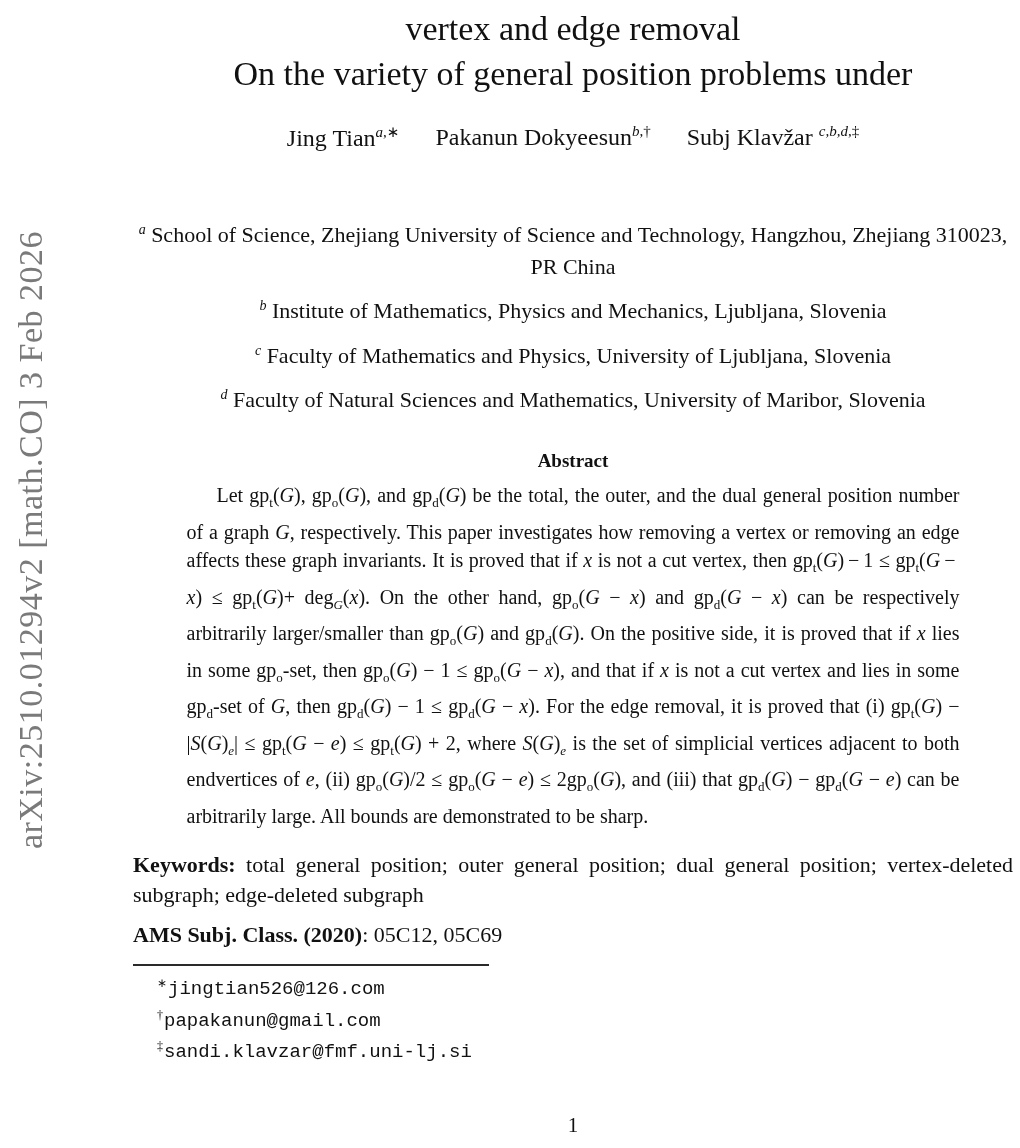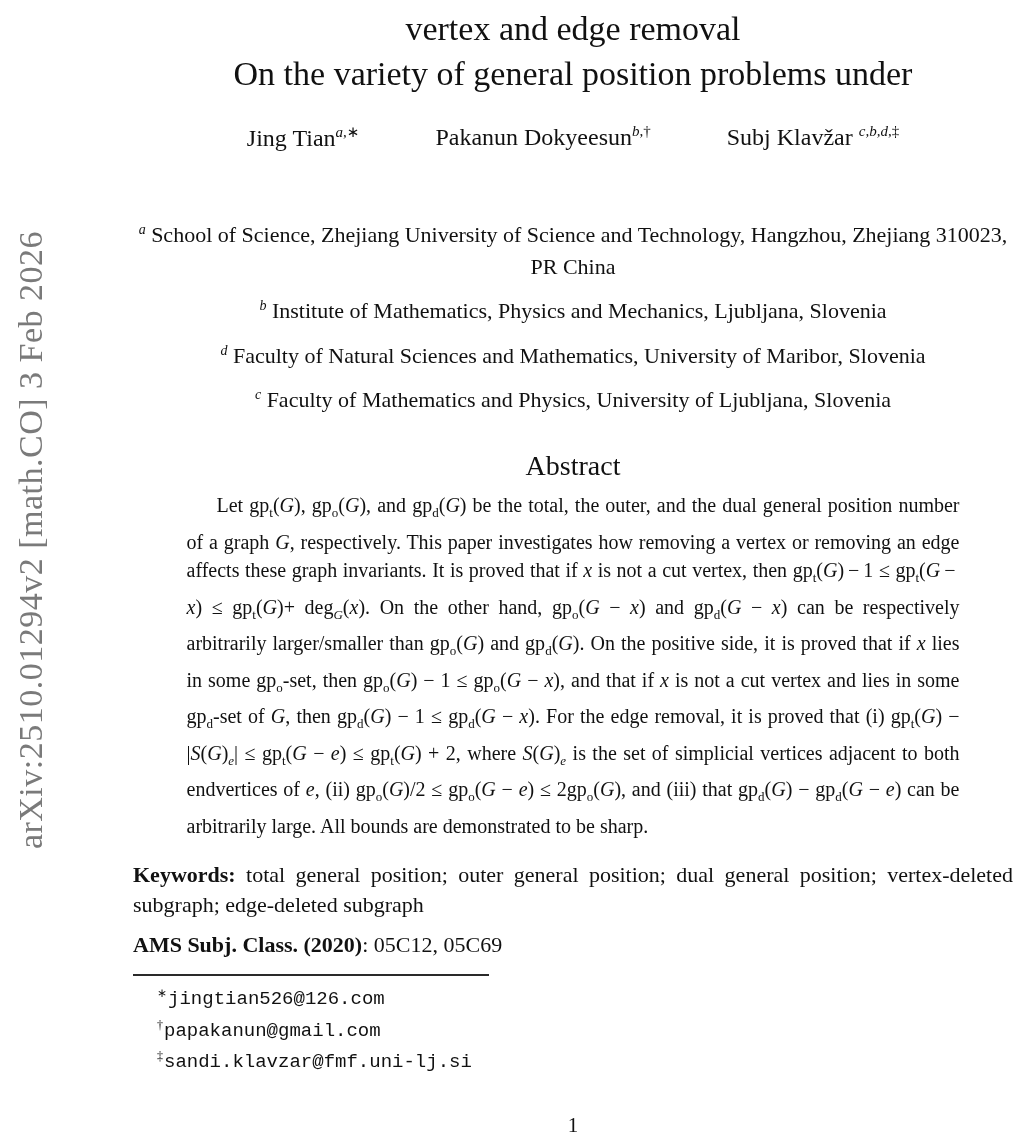--- a/index.html
+++ b/index.html
@@ -35,21 +35,21 @@
     font-weight:normal;
     line-height:45px;
     text-align:center;
   }
   .title .tline { display:block; }
 
   .authors {
     margin-top:27px;
     display:flex;
     justify-content:center;
-    gap:76px;
+    gap:36px;
     font-size:24px;
   }
   .authors sup { font-size:15px; }
 
   .date {
     margin-top:29px;
     text-align:center;
     font-size:23px;
   }
 
@@ -57,22 +57,22 @@
     margin-top:62px;
     text-align:center;
     font-size:22px;
   }
   .affil { line-height:32px; margin-bottom:7px; }
   .affil sup { font-size:14px; font-style:italic; }
 
   .abstract { margin-top:34px; }
   .abs-heading {
     text-align:center;
-    font-weight:normal;
-    font-size:28px;
+    font-weight:bold;
+    font-size:19px;
   }
   .abs-body {
     width:773px;
     margin:9px auto 0 auto;
     font-size:20px;
     line-height:28.5px;
     text-align:justify;
     text-indent:30px;
   }
   .abs-body sub { font-size:13px; }
@@ -127,22 +127,22 @@
   <div class="authors">
     <span class="author"><span>Jing Tian</span><sup><i>a</i>,∗</sup></span>
     <span class="author"><span>Pakanun Dokyeesun</span><sup><i>b</i>,†</sup></span>
     <span class="author"><span>Subj Klavžar </span><sup><i>c,b,d</i>,‡</sup></span>
   </div>
 
 
   <div class="affiliations">
     <div class="affil"><sup>a</sup> <span>School of Science, Zhejiang University of Science and Technology, Hangzhou, Zhejiang 310023, PR China</span></div>
     <div class="affil"><sup>b</sup> <span>Institute of Mathematics, Physics and Mechanics, Ljubljana, Slovenia</span></div>
+    <div class="affil"><sup>c</sup> <span>Faculty of Mathematics and Physics, University of Ljubljana, Slovenia</span></div>
     <div class="affil"><sup>d</sup> <span>Faculty of Natural Sciences and Mathematics, University of Maribor, Slovenia</span></div>
-    <div class="affil"><sup>c</sup> <span>Faculty of Mathematics and Physics, University of Ljubljana, Slovenia</span></div>
   </div>
 
   <div class="abstract">
     <div class="abs-heading">Abstract</div>
     <p class="abs-body">Let gp<sub>t</sub>(<i>G</i>), gp<sub>o</sub>(<i>G</i>), and gp<sub>d</sub>(<i>G</i>) be the total, the outer, and the dual general position number of a graph <i>G</i>, respectively. This paper investigates how removing a vertex or removing an edge affects these graph invariants. It is proved that if <i>x</i> is not a cut vertex, then gp<sub>t</sub>(<i>G</i>) − 1 ≤ gp<sub>t</sub>(<i>G</i> − <i>x</i>) ≤ gp<sub>t</sub>(<i>G</i>)+ deg<sub><i>G</i></sub>(<i>x</i>). On the other hand, gp<sub>o</sub>(<i>G</i> − <i>x</i>) and gp<sub>d</sub>(<i>G</i> − <i>x</i>) can be respectively arbitrarily larger/smaller than gp<sub>o</sub>(<i>G</i>) and gp<sub>d</sub>(<i>G</i>). On the positive side, it is proved that if <i>x</i> lies in some gp<sub>o</sub>-set, then gp<sub>o</sub>(<i>G</i>) − 1 ≤ gp<sub>o</sub>(<i>G</i> − <i>x</i>), and that if <i>x</i> is not a cut vertex and lies in some gp<sub>d</sub>-set of <i>G</i>, then gp<sub>d</sub>(<i>G</i>) − 1 ≤ gp<sub>d</sub>(<i>G</i> − <i>x</i>). For the edge removal, it is proved that (i) gp<sub>t</sub>(<i>G</i>) − |<i>S</i>(<i>G</i>)<sub><i>e</i></sub>| ≤ gp<sub>t</sub>(<i>G</i> − <i>e</i>) ≤ gp<sub>t</sub>(<i>G</i>) + 2, where <i>S</i>(<i>G</i>)<sub><i>e</i></sub> is the set of simplicial vertices adjacent to both endvertices of <i>e</i>, (ii) gp<sub>o</sub>(<i>G</i>)/2 ≤ gp<sub>o</sub>(<i>G</i> − <i>e</i>) ≤ 2gp<sub>o</sub>(<i>G</i>), and (iii) that gp<sub>d</sub>(<i>G</i>) − gp<sub>d</sub>(<i>G</i> − <i>e</i>) can be arbitrarily large. All bounds are demonstrated to be sharp.</p>
   </div>
 
   <p class="keywords"><b>Keywords:</b> <span>total general position; outer general position; dual general position; vertex-deleted subgraph; edge-deleted subgraph</span></p>
 
   <p class="ams"><b>AMS Subj. Class. (2020)</b><span>: 05C12, 05C69</span></p>

